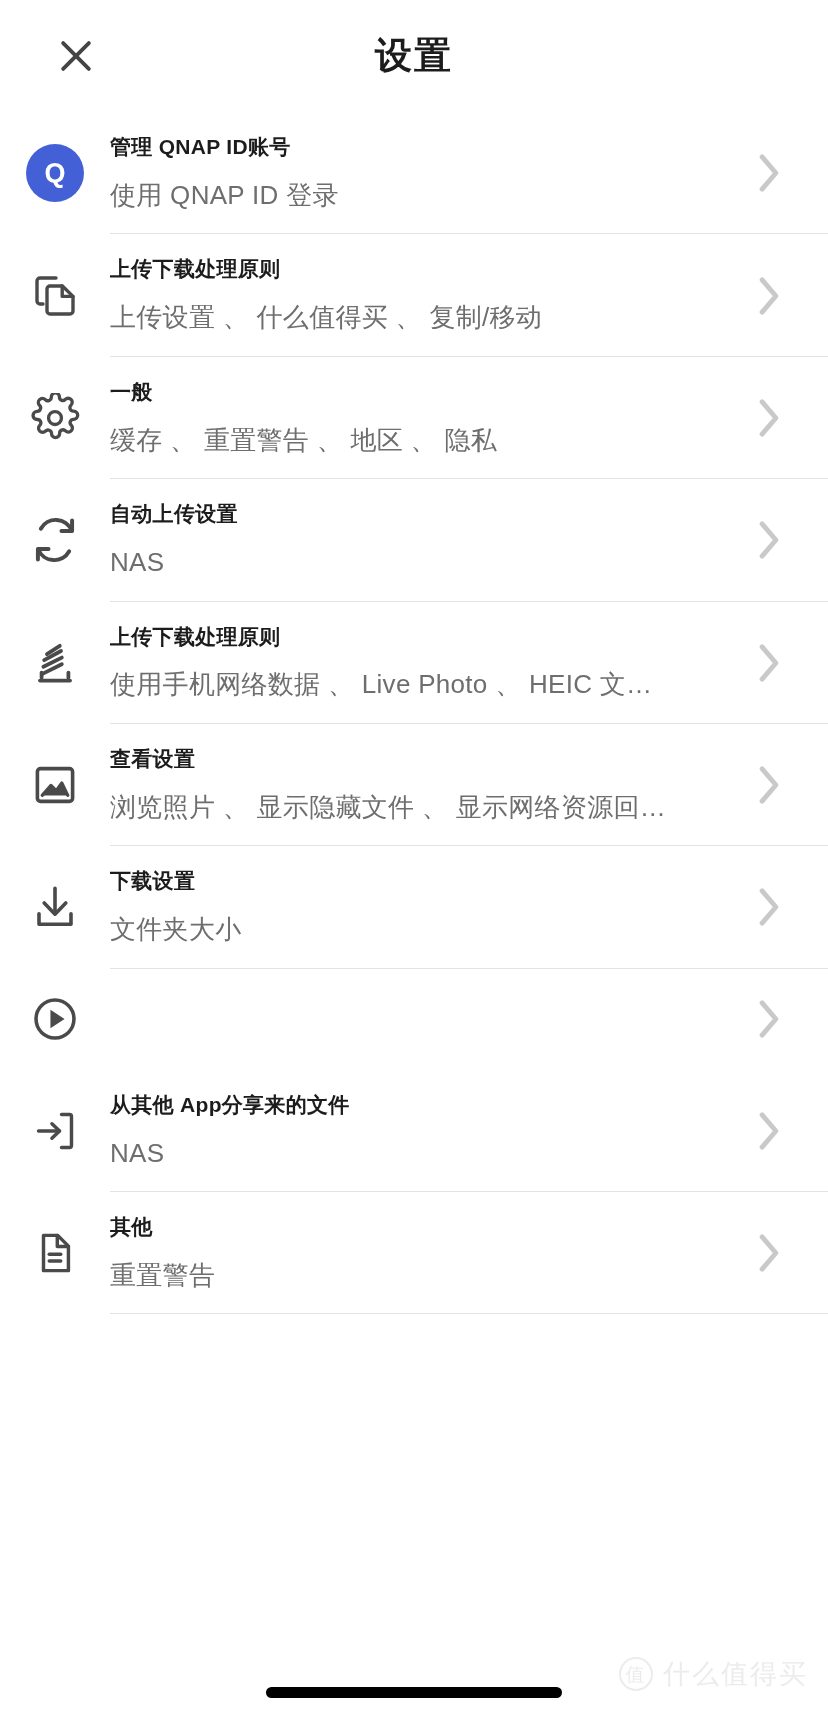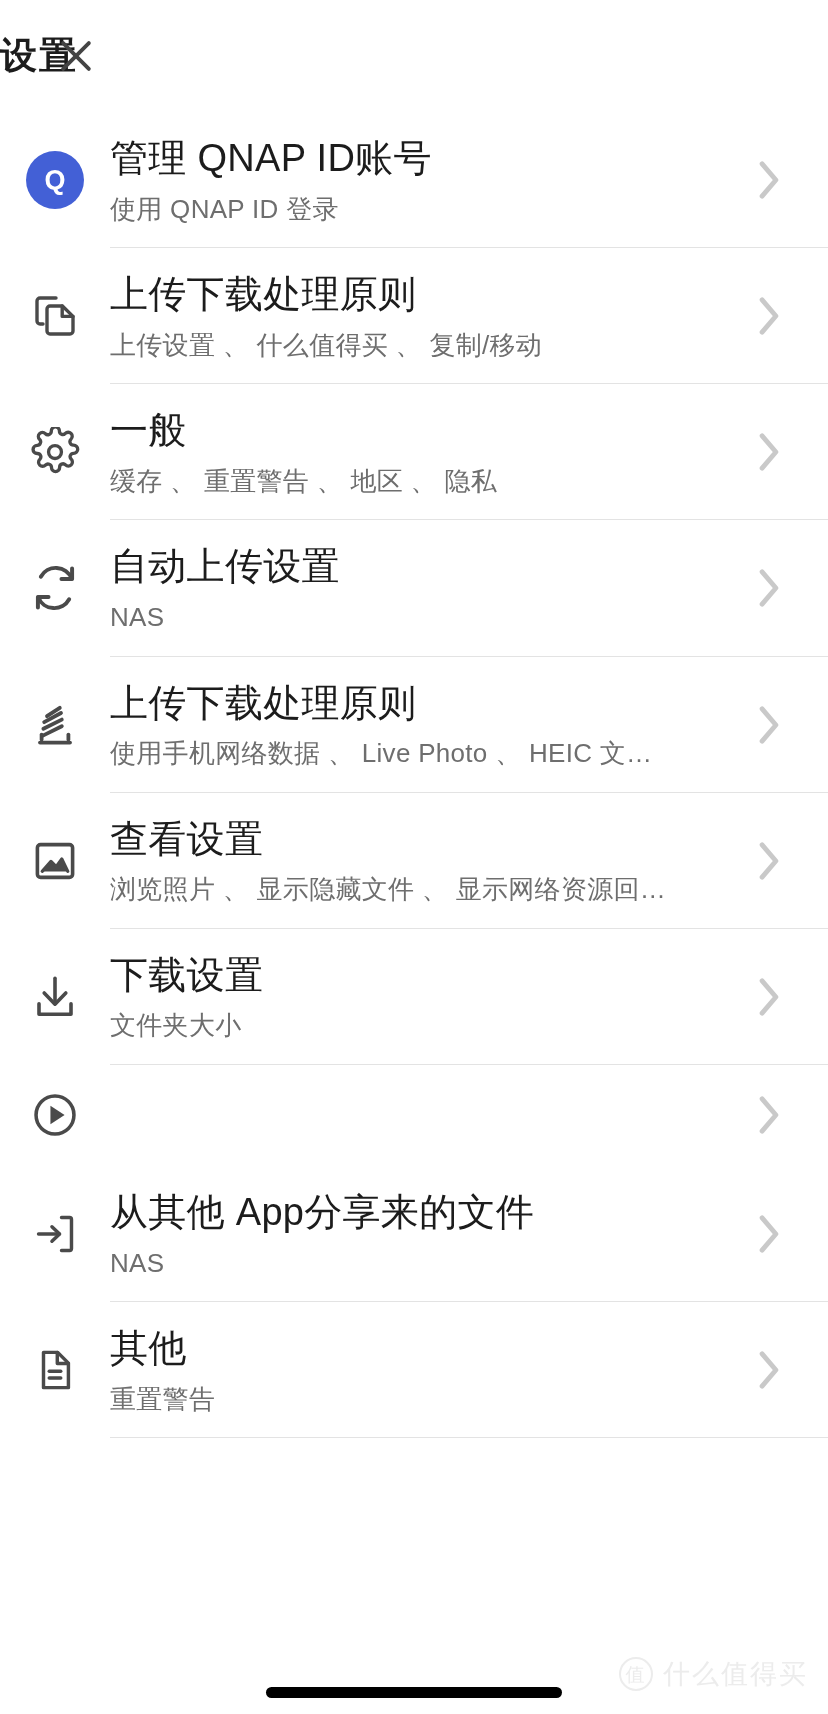--- a/index.html
+++ b/index.html
@@ -31,21 +31,21 @@
     width: 60px;
     height: 60px;
     display: flex;
     align-items: center;
     justify-content: center;
     cursor: pointer;
   }
   .close-btn svg { display: block; }
   .header-title {
     width: 100%;
-    text-align: left;
+    text-align: center;
     font-size: 37px;
     font-weight: 700;
     color: #1c1c1c;
     letter-spacing: 2px;
   }
 
   
   .list {
     width: 828px;
   }
@@ -85,30 +85,30 @@
     min-width: 0;
     padding: 22px 0 22px 0;
     border-bottom: 1.5px solid #e3e3e3;
     display: flex;
     flex-direction: column;
     justify-content: center;
     padding-right: 16px;
   }
   .row:last-child .row-body { }
   .row-title {
-    font-size: 38px;
-    font-weight: 400;
+    font-size: 21px;
+    font-weight: 700;
     color: #1c1c1c;
     line-height: 1.28;
     letter-spacing: 0.3px;
     white-space: nowrap;
     overflow: hidden;
   }
   .row-sub {
-    margin-top: 10px;
+    margin-top: 18px;
     font-size: 26px;
     font-weight: 400;
     color: #6e6e6e;
     line-height: 1.25;
     letter-spacing: 0.3px;
     white-space: nowrap;
     overflow: hidden;
     text-overflow: clip;
   }
   .row-chevron {

